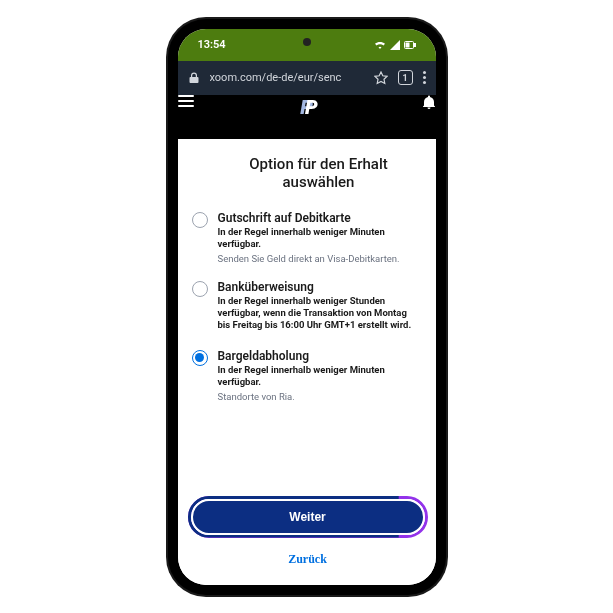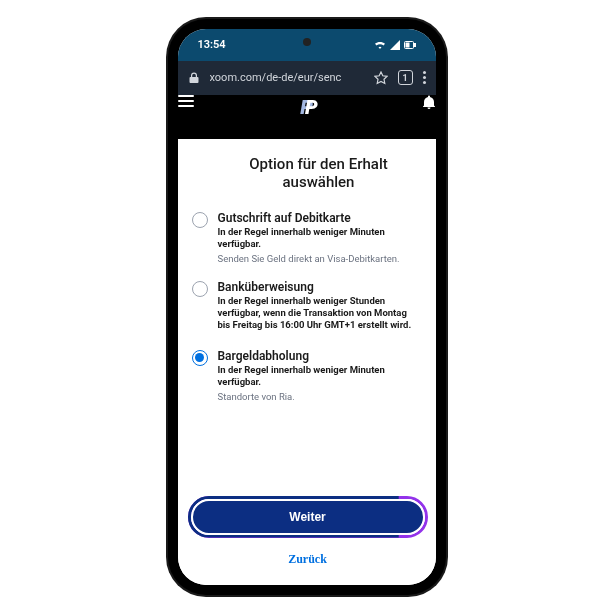--- a/index.html
+++ b/index.html
@@ -37,21 +37,21 @@
       left: 50%;
       transform: translateX(-50%);
       width: 8px;
       height: 8px;
       background: #222;
       border-radius: 50%;
       z-index: 100;
     }
     .status-bar {
       height: 32px;
-      background: #0c4a6e;
+      background: #4d7c0f;
       color: #fff;
       display: flex;
       align-items: center;
       justify-content: space-between;
       padding: 0 20px;
       font-size: 11px;
       font-weight: 600;
     }
     .status-icons { display: flex; gap: 4px; align-items: center; }
     .browser-bar {

